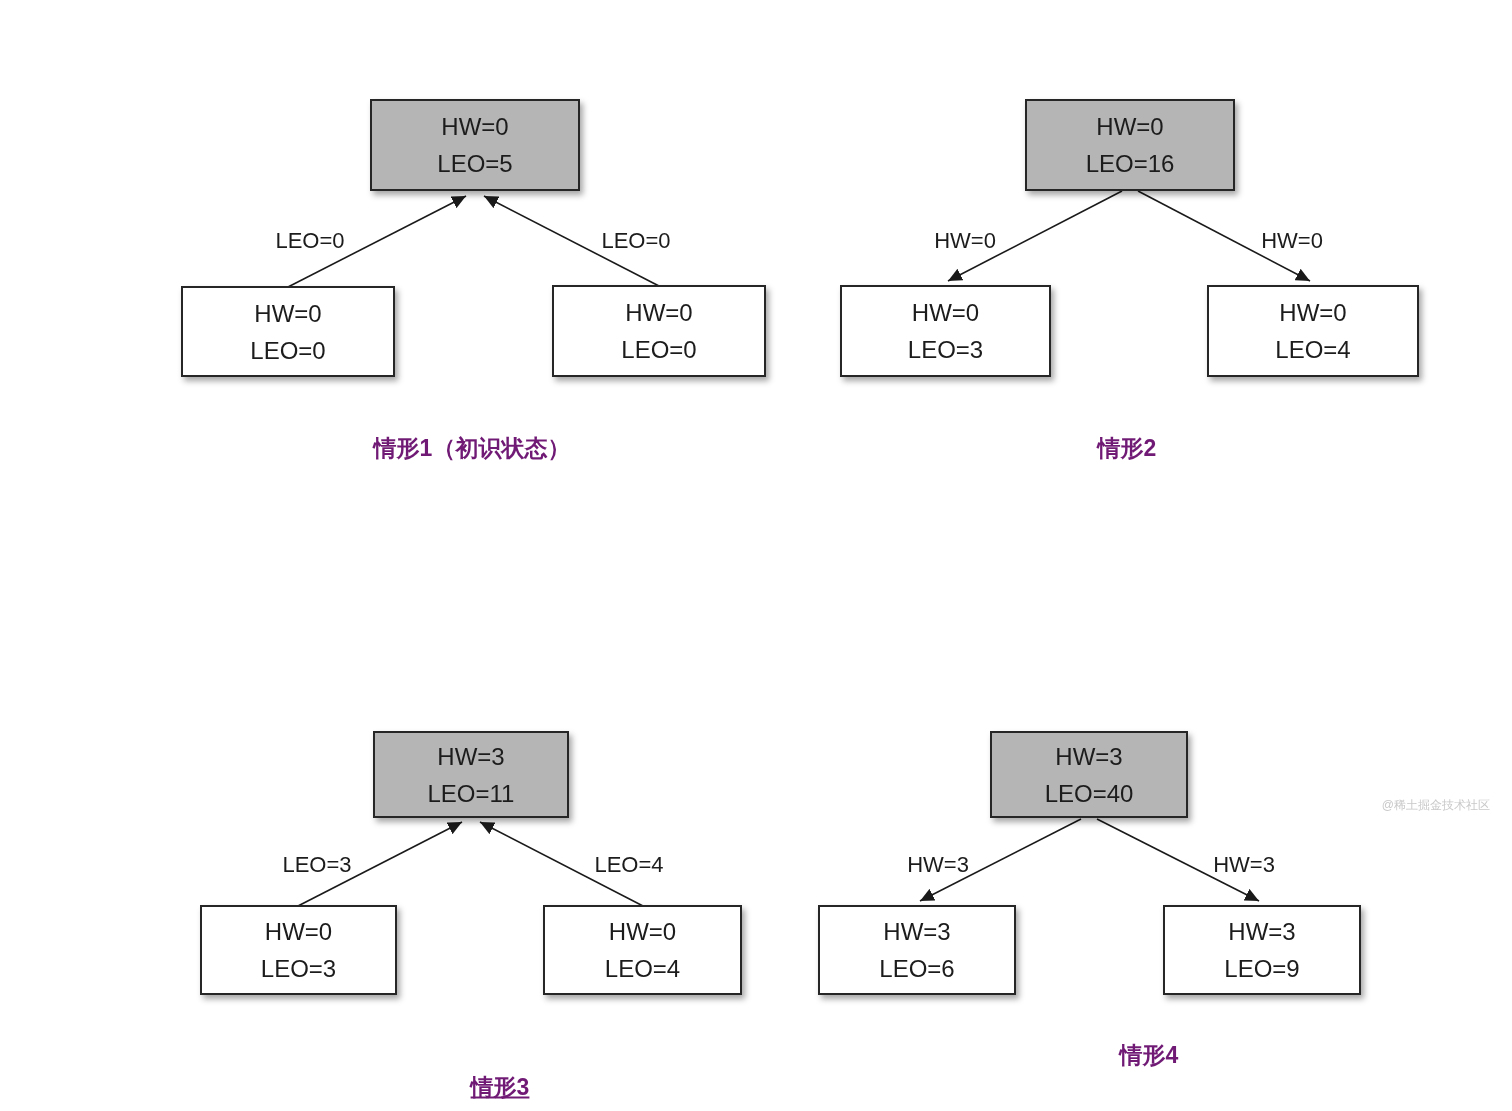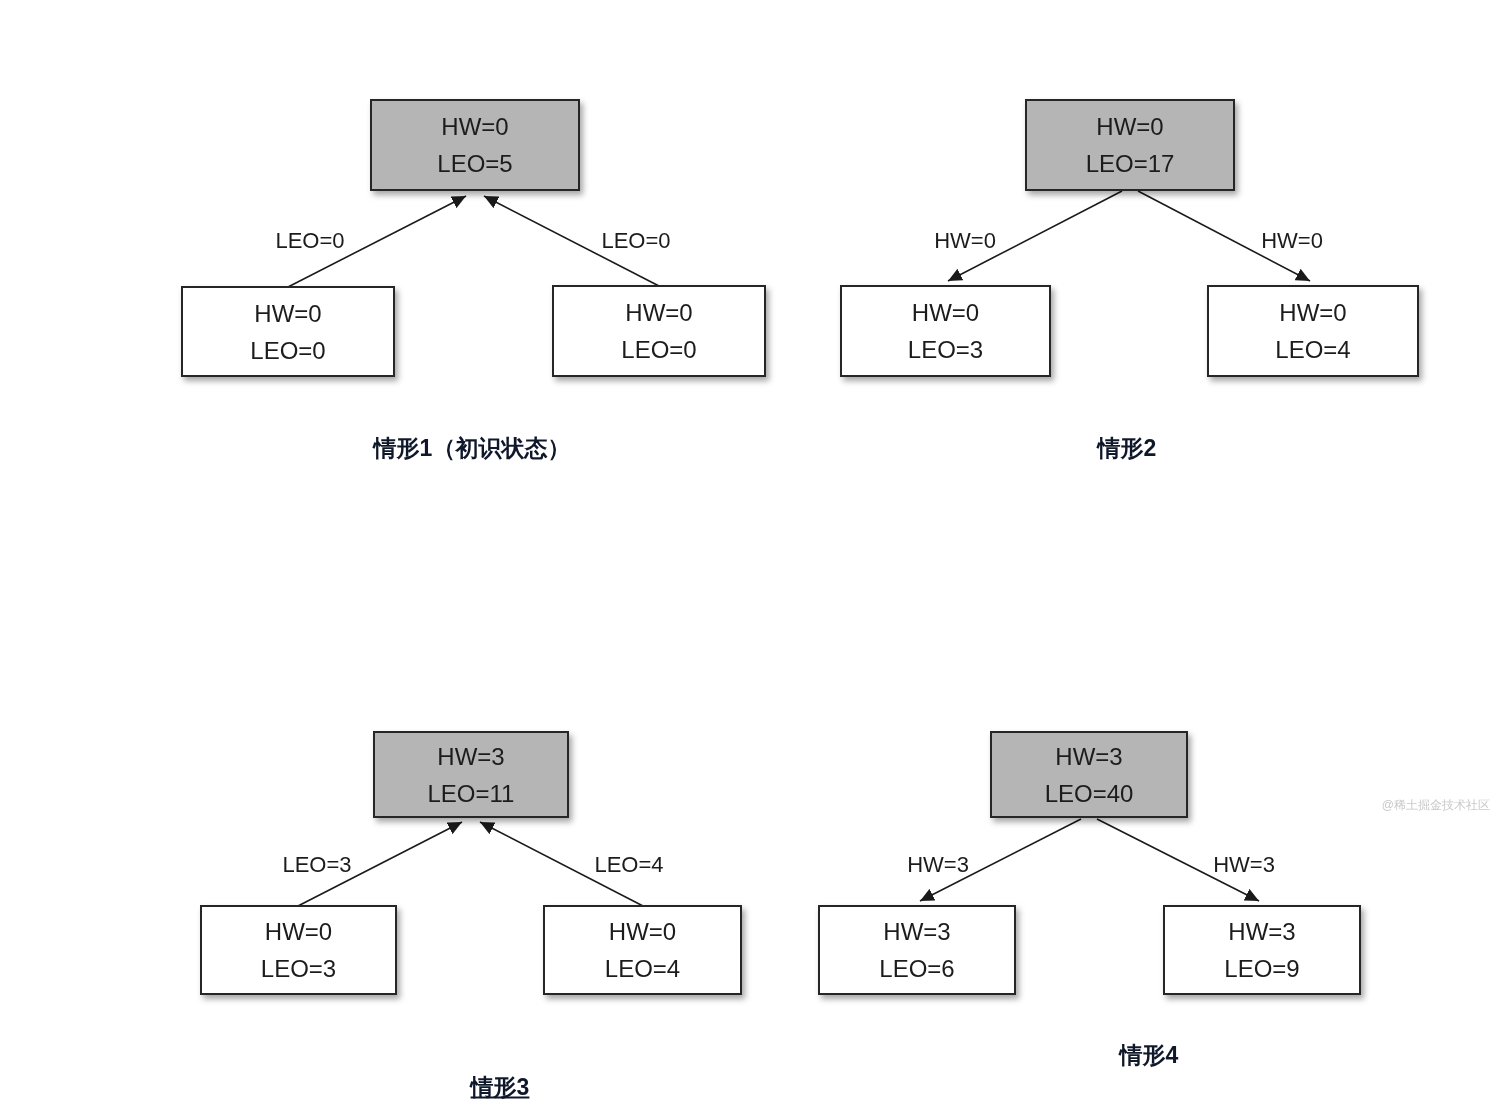--- a/index.html
+++ b/index.html
@@ -39,21 +39,21 @@
     font-size: 22px;
     color: #1c1c1c;
     white-space: nowrap;
     z-index: 2;
   }
   .caption {
     position: absolute;
     transform: translate(-50%, -50%);
     font-size: 23px;
     font-weight: 600;
-    color: #0f172a;
+    color: #701a75;
     white-space: nowrap;
     z-index: 2;
   }
   .watermark {
     position: absolute;
     right: 22px; bottom: 24px;
     font-size: 12px;
     color: #c9c9c9;
     z-index: 2;
   }
@@ -97,21 +97,21 @@
       <div>LEO=0</div>
     </div>
     <div class="edge-label" style="left:310px; top:241px;">LEO=0</div>
     <div class="edge-label" style="left:636px; top:241px;">LEO=0</div>
     <div class="caption" style="left:472px; top:448px;">情形1（初识状态）</div>
   </div>
 
   <div>
     <div class="node leader" style="left:1025px; top:99px; width:210px; height:92px;">
       <div>HW=0</div>
-      <div>LEO=17</div>
+      <div>LEO=16</div>
     </div>
     <div class="node" style="left:840px; top:285px; width:211px; height:92px;">
       <div>HW=0</div>
       <div>LEO=3</div>
     </div>
     <div class="node" style="left:1207px; top:285px; width:212px; height:92px;">
       <div>HW=0</div>
       <div>LEO=4</div>
     </div>
     <div class="edge-label" style="left:965px; top:241px;">HW=0</div>

